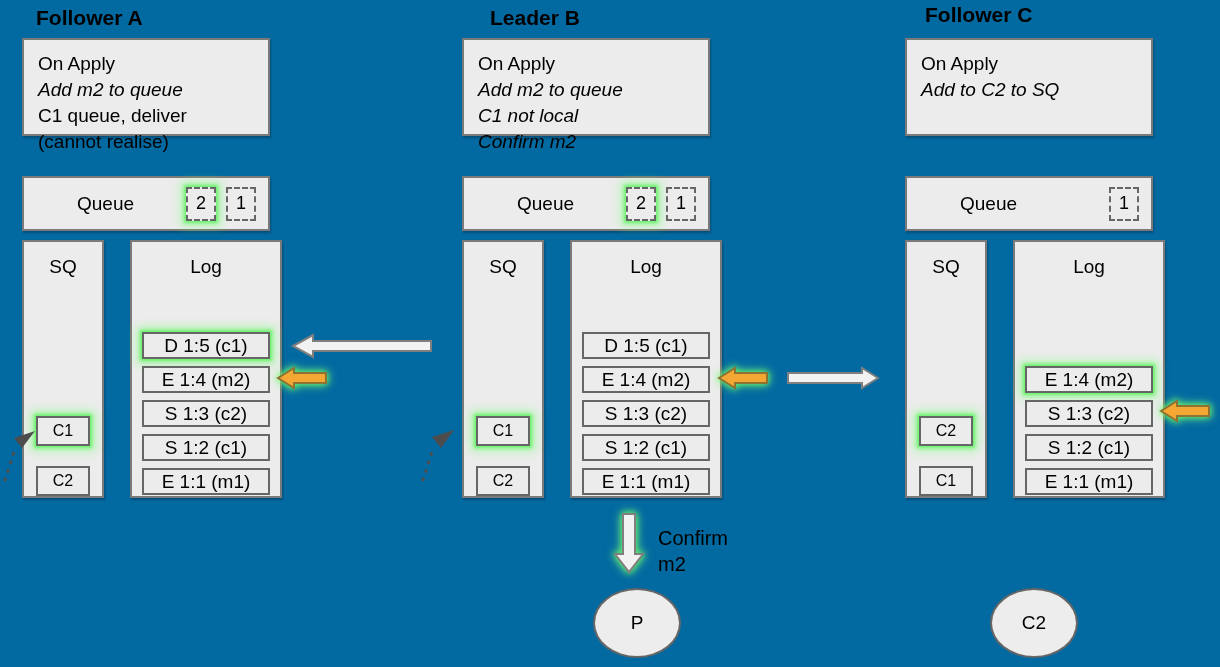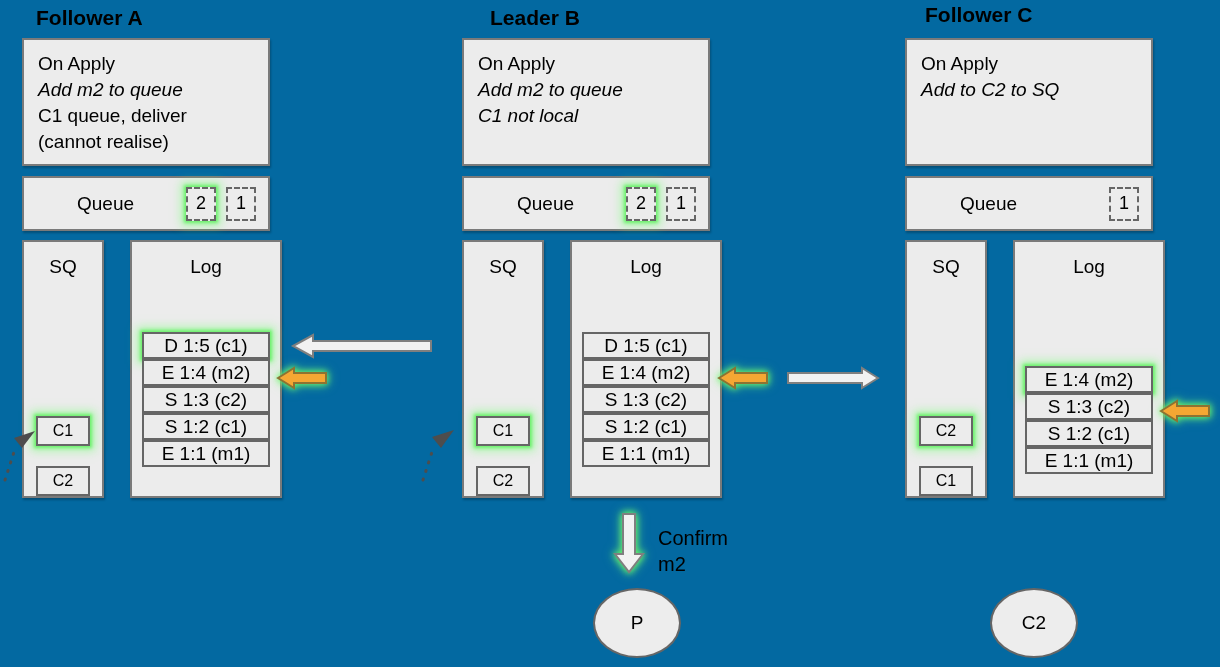--- a/index.html
+++ b/index.html
@@ -5,39 +5,39 @@
   html,body{margin:0;padding:0;background:#ffffff;}
   body{font-family:"Liberation Sans", sans-serif;color:#000;}
   #stage{position:relative;width:1220px;height:667px;background:#0369a1;overflow:hidden;padding-left:45px;}
 
   .node{position:absolute;top:0;width:248px;height:667px;}
   .node-title{position:absolute;top:6px;left:0;width:248px;padding-left:14px;box-sizing:border-box;
     font-size:21px;font-weight:bold;white-space:nowrap;}
 
   .box{position:absolute;background:#ececec;border:2px solid #7a7a7a;box-sizing:border-box;
     box-shadow:1px 2px 2px rgba(0,0,0,0.25);}
-  .apply-box{left:0;top:38px;width:248px;height:128px;padding:11px 0 0 14px;font-size:19px;line-height:26px;}
+  .apply-box{left:0;top:38px;width:248px;height:98px;padding:11px 0 0 14px;font-size:19px;line-height:26px;}
   .apply-line{white-space:nowrap;}
   .italic{font-style:italic;}
 
   .queue-box{left:0;top:176px;width:248px;height:55px;}
   .queue-label{position:absolute;left:16px;top:50%;transform:translateY(-50%);font-size:19px;margin-left:37px;}
   .queue-items{position:absolute;right:12px;top:50%;transform:translateY(-50%);display:flex;gap:10px;}
   .queue-item{width:30px;height:34px;border:2px dashed #666;background:#ececec;box-sizing:border-box;
     display:flex;align-items:center;justify-content:center;font-size:18px;}
 
   .sq-box{left:0;top:240px;width:82px;height:258px;}
   .log-box{left:108px;top:240px;width:152px;height:258px;}
   .panel-label{position:absolute;top:14px;left:0;width:100%;text-align:center;font-size:19px;}
 
   .sq-items{position:absolute;left:50%;transform:translateX(-50%);top:174px;display:flex;flex-direction:column;gap:20px;}
   .sq-item{width:54px;height:30px;border:2px solid #666;background:#ececec;box-sizing:border-box;
     display:flex;align-items:center;justify-content:center;font-size:16px;}
 
-  .log-entries{position:absolute;left:50%;transform:translateX(-50%);display:flex;flex-direction:column;}
+  .log-entries{position:absolute;left:50%;transform:translateX(-50%);display:flex;flex-direction:column;gap:7px;}
   .log-entries.five{top:90px;}
   .log-entries.four{top:124px;}
   .log-entry{width:128px;height:27px;border:2px solid #666;background:#ececec;box-sizing:border-box;
     display:flex;align-items:center;justify-content:center;font-size:19px;white-space:nowrap;}
 
   .glow{box-shadow:0 0 3px 2px rgba(105,240,105,0.95), 0 0 9px 5px rgba(120,255,120,0.55);}
 
   .arrow{position:absolute;}
   .arrow.glow-svg{filter:drop-shadow(0 0 3px rgba(100,245,100,0.95)) drop-shadow(0 0 5px rgba(120,255,120,0.7));}
   .gray-arrow{fill:#f2f2f2;stroke:#7f7f7f;stroke-width:2;}
@@ -88,20 +88,21 @@
       </div>
     </div>
   </div>
 
   <div class="node" style="left:462px">
     <div class="node-title" style="padding-left:28px">Leader B</div>
     <div class="box apply-box">
       <div class="apply-line">On Apply</div>
       <div class="apply-line italic">Add m2 to queue</div>
       <div class="apply-line italic">C1 not local</div>
+      <div class="apply-line italic">Confirm m2</div>
     </div>
     <div class="box queue-box">
       <span class="queue-label">Queue</span>
       <div class="queue-items">
         <div class="queue-item glow">2</div>
         <div class="queue-item">1</div>
       </div>
     </div>
     <div class="box sq-box">
       <div class="panel-label">SQ</div>

